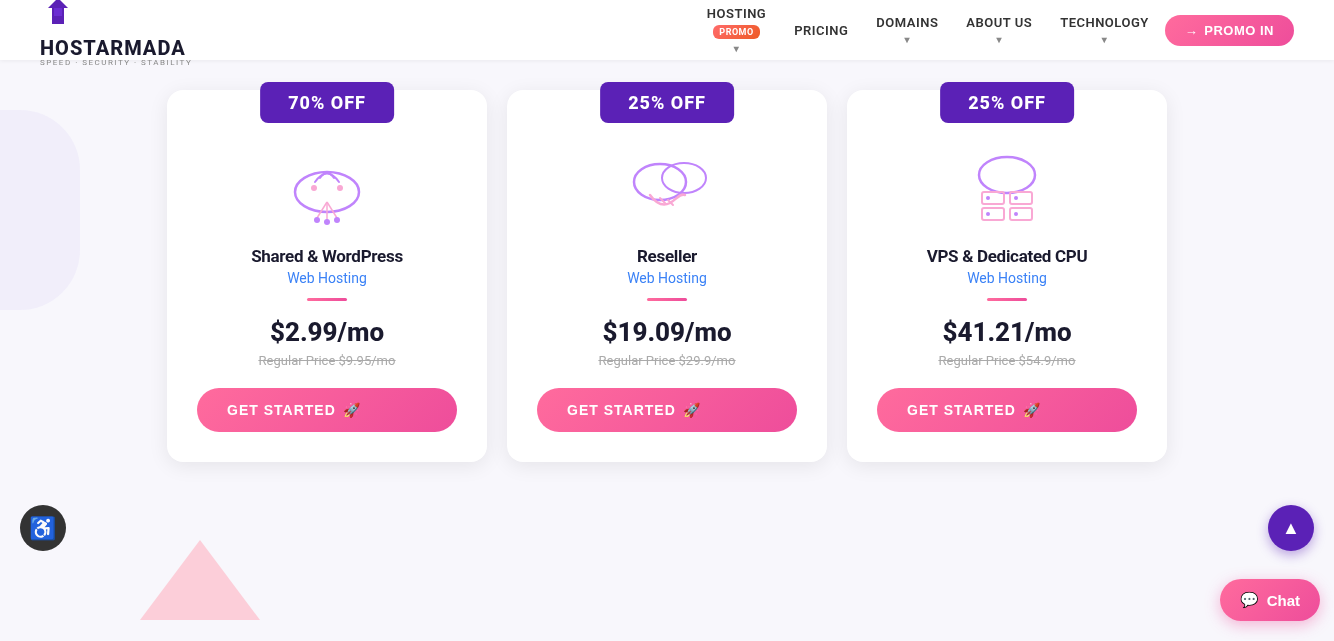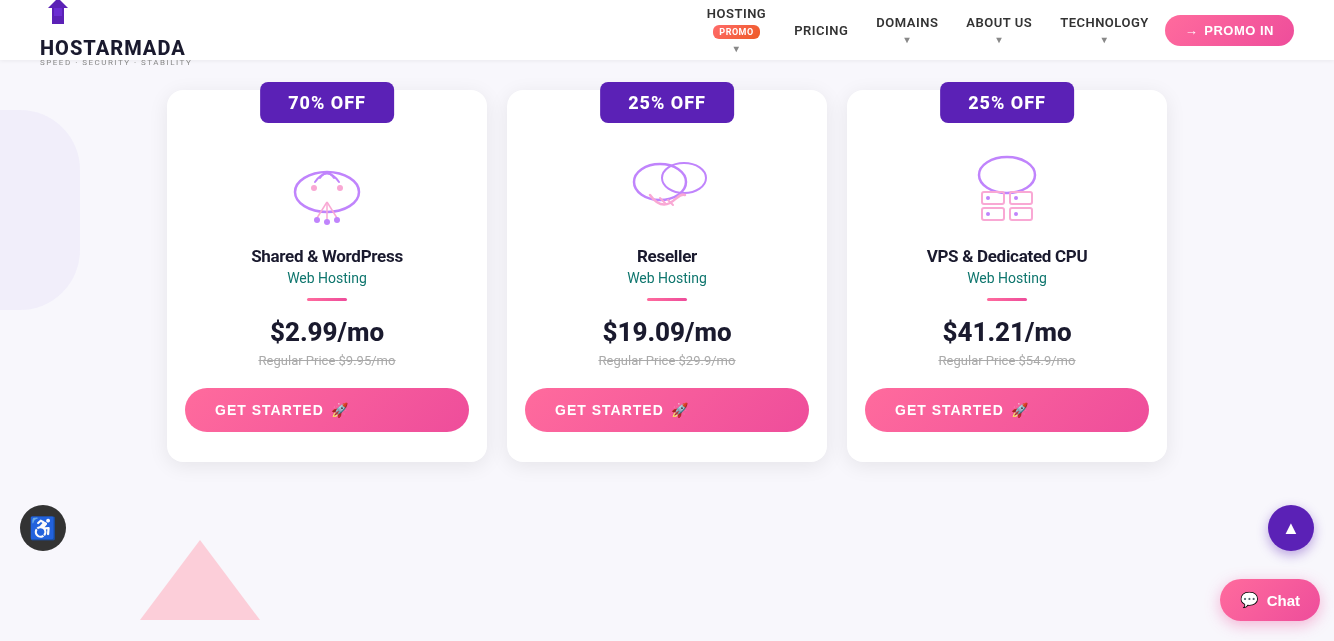--- a/index.html
+++ b/index.html
@@ -109,21 +109,21 @@
       display: flex;
       gap: 20px;
       justify-content: center;
       align-items: flex-start;
       padding-top: 10px;
     }
 
     .card {
       background: #fff;
       border-radius: 16px;
-      padding: 0 18px 30px;
+      padding: 0 30px 30px;
       width: 320px;
       min-width: 280px;
       box-shadow: 0 4px 20px rgba(0,0,0,0.08);
       position: relative;
       text-align: center;
       padding-top: 20px;
     }
 
     .discount-badge {
       position: absolute;
@@ -152,21 +152,21 @@
     .card-title {
       font-size: 17px;
       font-weight: 700;
       color: #1a1a2e;
       margin-bottom: 4px;
       letter-spacing: -0.3px;
     }
 
     .card-subtitle {
       font-size: 14px;
-      color: #0f766e;
+      color: #3b82f6;
       margin-bottom: 12px;
     }
 
     .card-divider {
       width: 40px;
       height: 3px;
       background: linear-gradient(90deg, #ff6b9d, #ee4d9b);
       margin: 0 auto 16px;
       border-radius: 2px;
     }

